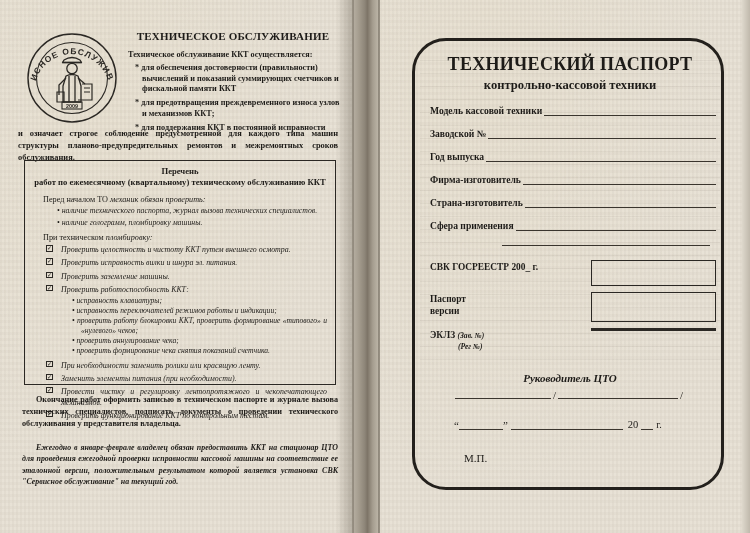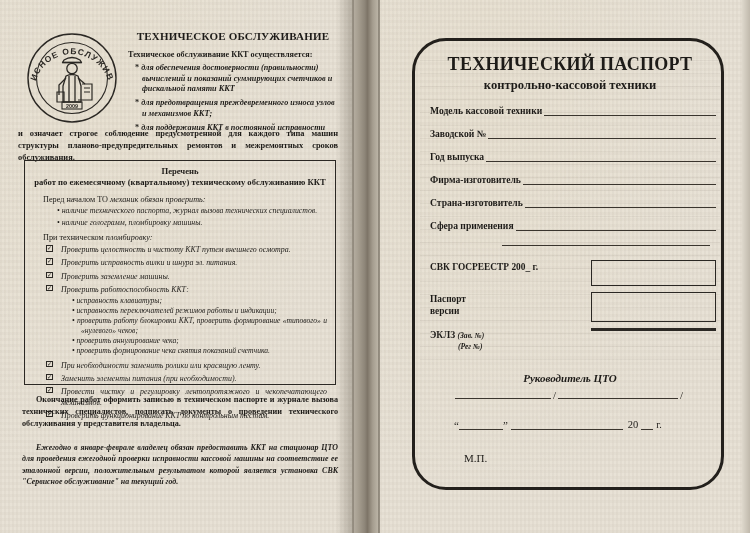--- a/index.html
+++ b/index.html
@@ -91,21 +91,20 @@
   .l-intro {
     position: absolute;
     left: 110px; top: 28px;
     width: 212px;
     font-size: 8.2px;
     line-height: 1.32;
   }
   .l-intro .lead { font-weight: bold; }
   .l-intro ul { list-style: none; margin: 2px 0 0 0; padding: 0; }
   .l-intro li {
-    font-style: italic;
     font-weight: bold;
     text-indent: -7px;
     padding-left: 14px;
     margin-bottom: 3px;
   }
   .l-intro li::before { content: "* "; font-style: normal; }
 
   .l-para-bold {
     position: absolute;
     left: 0px; top: 106px;

